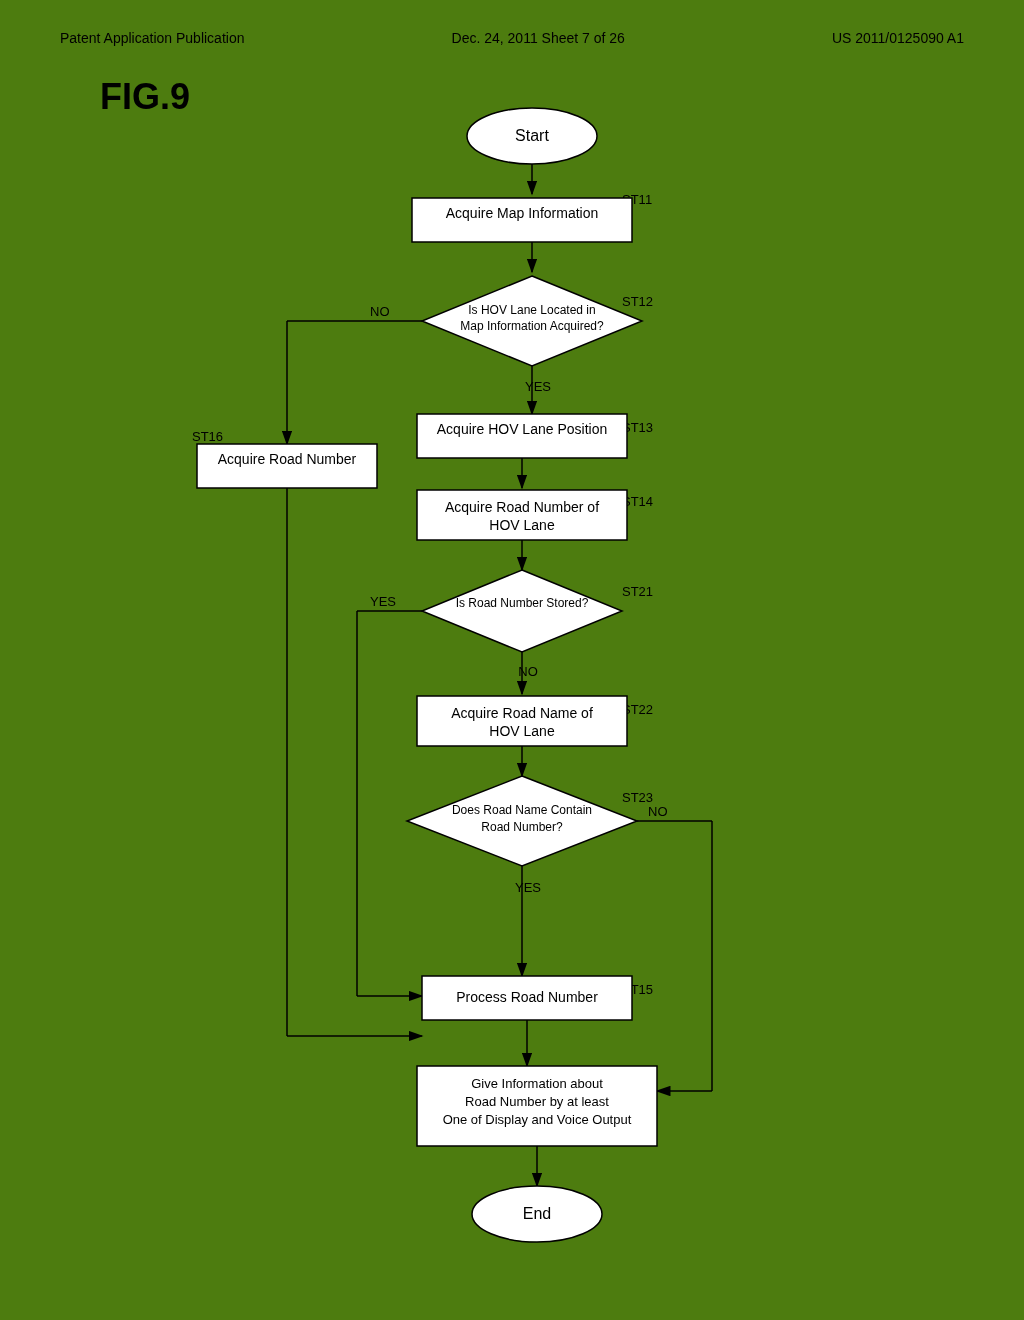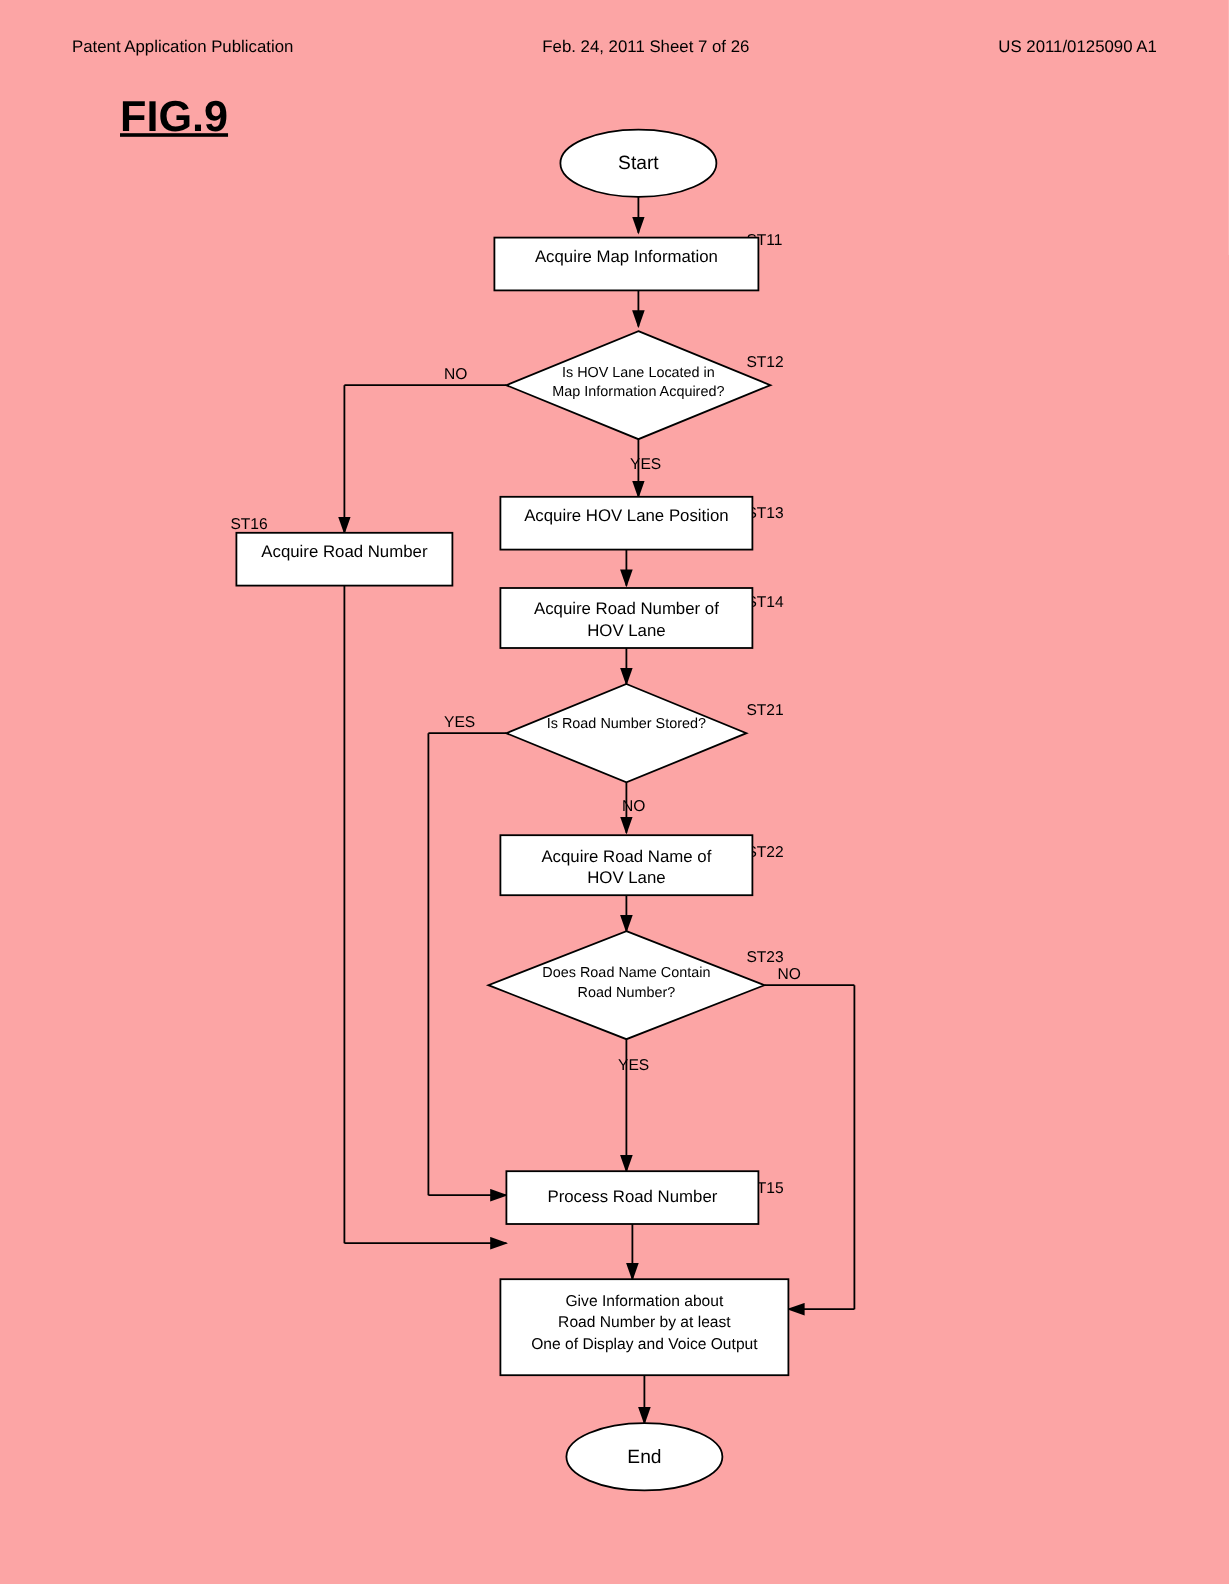--- a/index.html
+++ b/index.html
@@ -7,21 +7,21 @@
       background: #fff;
       font-family: Arial, Helvetica, sans-serif;
       width: 1024px;
       min-height: 1320px;
       position: relative;
     }
 
     .page {
       width: 1024px;
       min-height: 1320px;
-      background: #fca5a5;
+      background: #4d7c0f;
       position: relative;
       padding: 20px 40px;
     }
 
     .header {
       display: flex;
       justify-content: space-between;
       align-items: flex-start;
       padding: 10px 20px 20px 20px;
       font-size: 14px;
@@ -35,36 +35,35 @@
       align-items: center;
       padding-top: 10px;
     }
 
     .fig-label {
       position: absolute;
       top: 10px;
       left: 60px;
       font-size: 36px;
       font-weight: bold;
-      text-decoration: underline;
     }
 
     
     .flowchart-svg {
       width: 800px;
       height: 1180px;
     }
   </style>
 </head>
 <body>
 
 <div class="page">
   <div class="header">
     <span>Patent Application Publication</span>
-    <span>Feb. 24, 2011   Sheet 7 of 26</span>
+    <span>Dec. 24, 2011   Sheet 7 of 26</span>
     <span>US 2011/0125090 A1</span>
   </div>
 
   <div class="diagram-area">
     <div class="fig-label">FIG.9</div>
 
     <svg class="flowchart-svg" viewBox="0 0 800 1180" xmlns="http://www.w3.org/2000/svg">
 
       <defs>
         <marker id="arrowhead" markerWidth="10" markerHeight="7" refX="9" refY="3.5" orient="auto">

